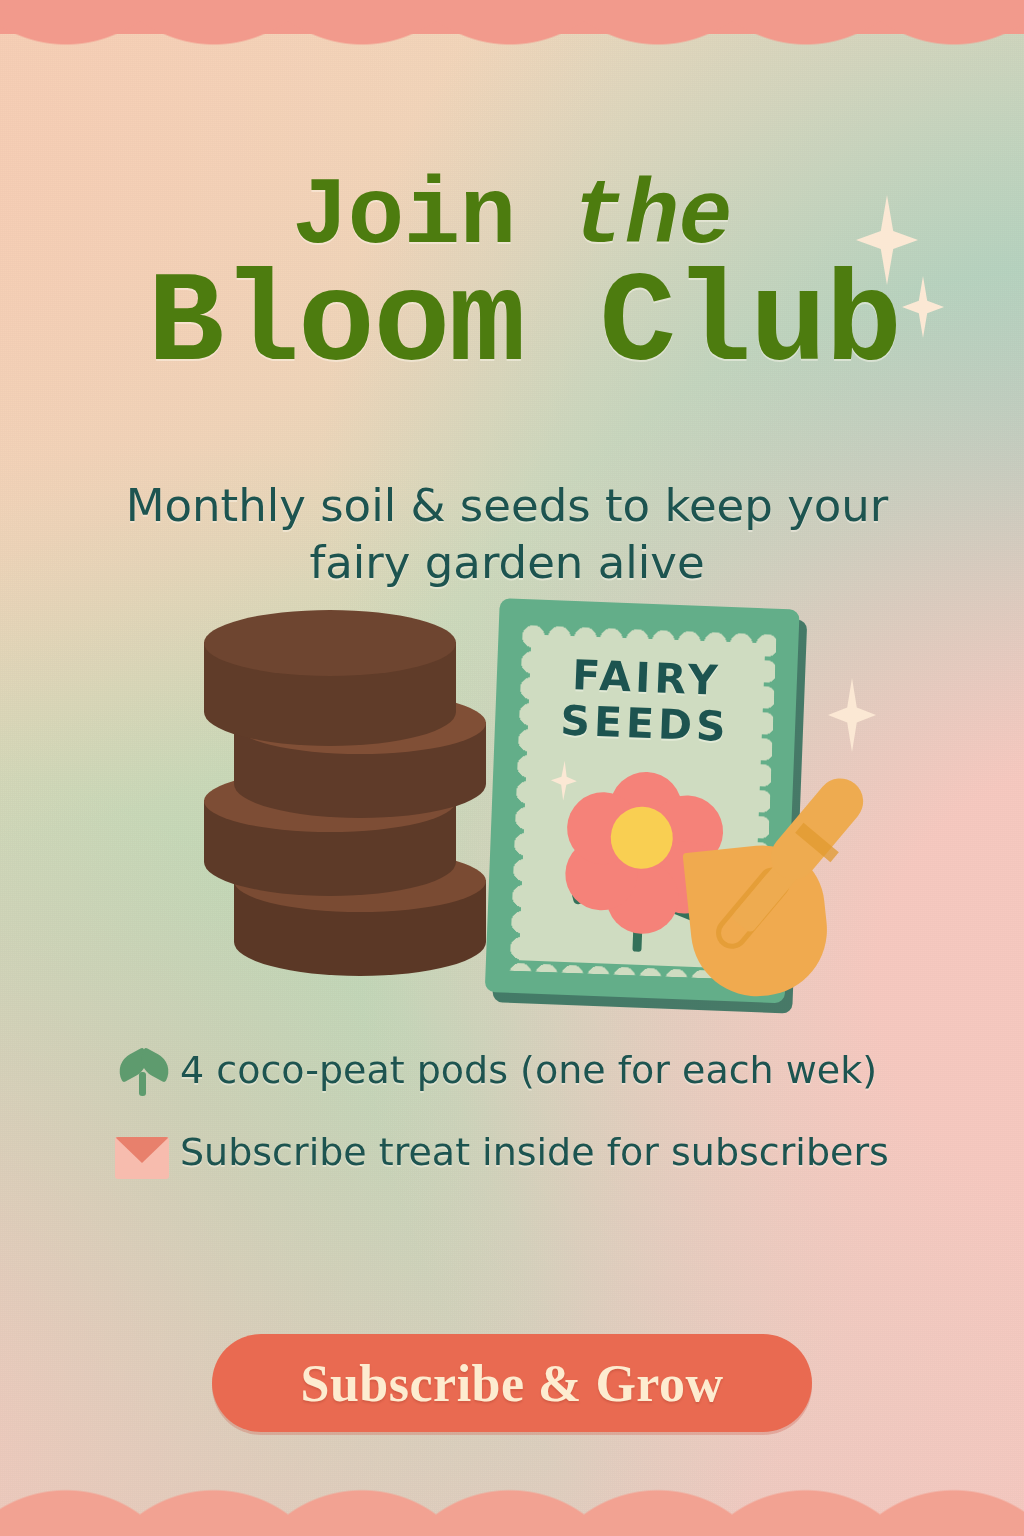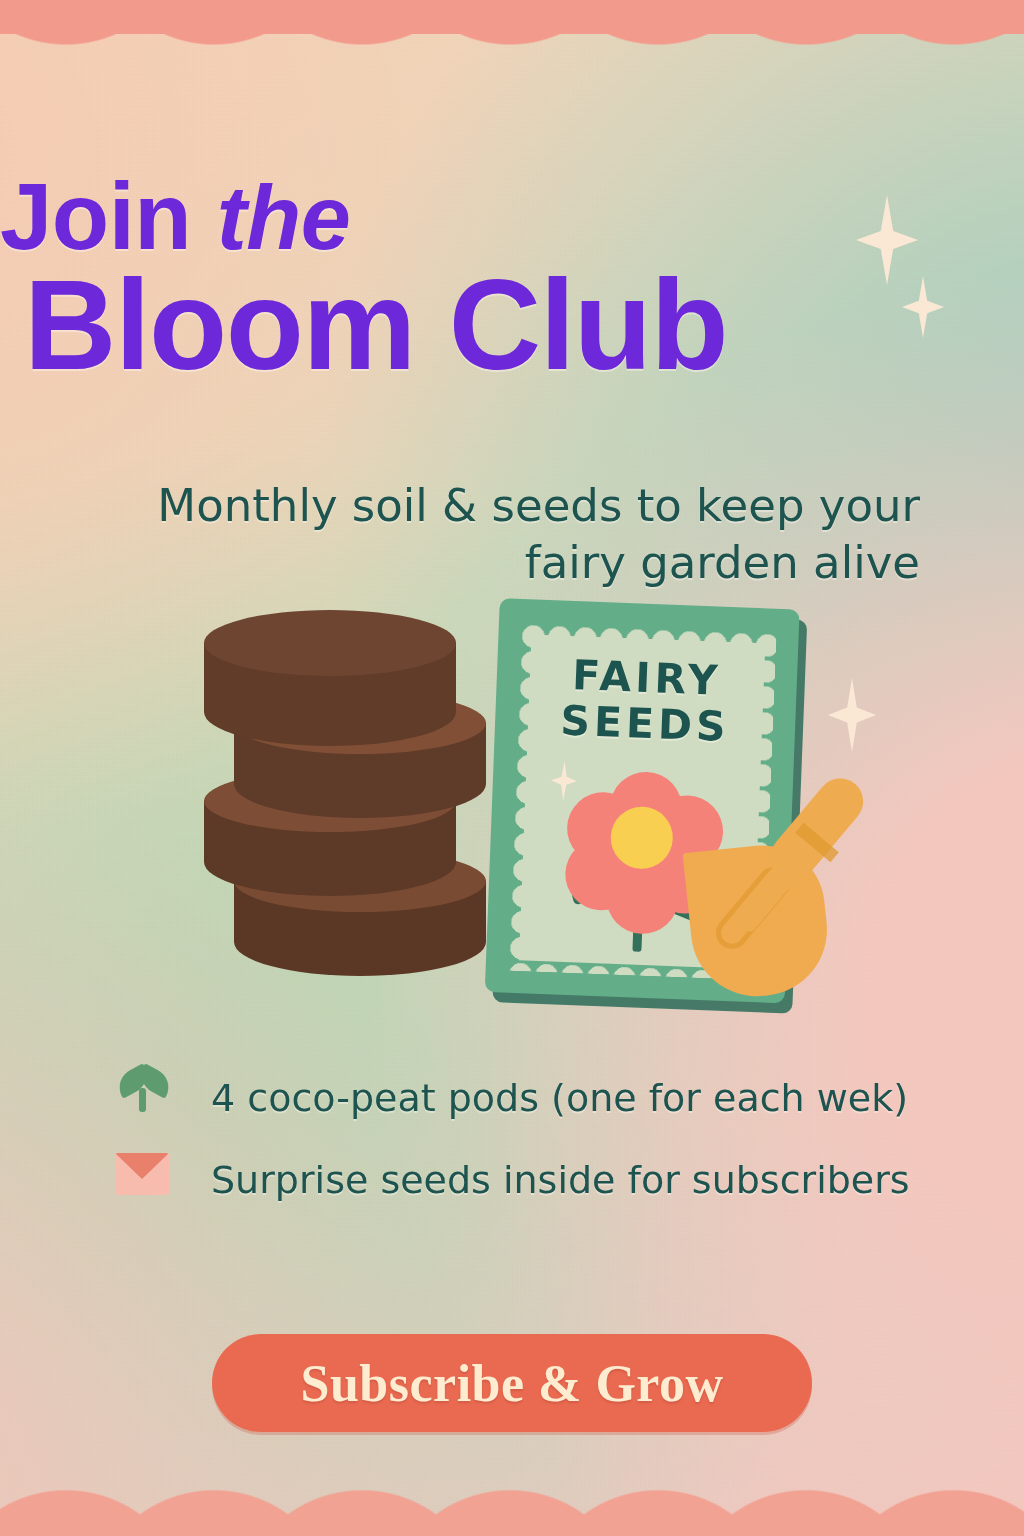--- a/index.html
+++ b/index.html
@@ -48,38 +48,38 @@
     background:#f2a292;
     -webkit-mask-image:radial-gradient(circle at 50% 100%, #000 68%, rgba(0,0,0,0) 69%);
     mask-image:radial-gradient(circle at 50% 100%, #000 68%, rgba(0,0,0,0) 69%);
     -webkit-mask-size:148px 168px;mask-size:148px 168px;
     -webkit-mask-repeat:repeat-x;mask-repeat:repeat-x;
     -webkit-mask-position:-2px 0;mask-position:-2px 0;
   }
 
   
   .headline{
-    position:absolute;left:0;top:150px;width:1024px;text-align:left;
-    color:#6d28d9;font-family:Liberation Sans, sans-serif;
+    position:absolute;left:0;top:150px;width:1024px;text-align:center;
+    color:#4d7c0f;font-family:Liberation Mono, monospace;
     text-shadow:0 2px 0 rgba(255,250,240,.42);
     z-index:6;
   }
   .headline .line1{
     display:block;font-size:94px;line-height:.98;font-weight:700;letter-spacing:-.5px;
   }
   .headline .line1 em{
     font-style:italic;font-weight:700;font-size:90px;
   }
   .headline .line2{
     display:block;font-size:128px;line-height:1.02;font-weight:700;letter-spacing:-1.5px;
     margin-top:-4px;
     margin-left:24px;
   }
   .subhead{
-    position:absolute;left:120px;top:432px;width:800px;text-align:right;
+    position:absolute;left:107px;top:432px;width:800px;text-align:center;
     color:#1d5450;font-size:45px;line-height:1.27;font-weight:400;
     font-family:"DejaVu Sans",sans-serif;
     text-shadow:0 2px 0 rgba(255,250,240,.40);
     z-index:6;
   }
 
   
   .spark{position:absolute;background:#fbe8d4;z-index:5;}
   .spark.s1{left:856px;top:195px;width:62px;height:90px;
     clip-path:polygon(50% 0%,60% 40%,100% 50%,60% 60%,50% 100%,40% 60%,0% 50%,40% 40%);}
@@ -138,21 +138,21 @@
     border:5px solid #e0992f;border-radius:12px 12px 16px 16px;transform:rotate(40deg);opacity:.7;}
 
   
   .pods{position:absolute;left:198px;top:20px;width:300px;height:382px;}
   .pod{position:absolute;}
   .pod .side{position:absolute;left:0;width:252px;border-radius:0 0 126px 126px / 0 0 34px 34px;}
   .pod .top{position:absolute;left:0;top:0;width:252px;height:62px;border-radius:50%;}
 
   
   .bullets{position:absolute;left:104px;top:1048px;width:860px;z-index:6;}
-  .bullet{display:flex;align-items:flex-end;height:72px;margin-bottom:10px;gap:31px;}
+  .bullet{display:flex;align-items:flex-start;height:72px;margin-bottom:10px;}
   .bullet .bicon{width:76px;flex:0 0 76px;display:flex;align-items:center;justify-content:center;position:relative;height:56px;}
   .bullet .btext{color:#1d5450;font-size:38px;font-family:"DejaVu Sans",sans-serif;font-weight:400;
     text-shadow:0 2px 0 rgba(255,250,240,.40);white-space:nowrap;}
 
   .ic-leafA{position:absolute;left:12px;top:6px;width:34px;height:22px;background:#5e9b6e;
     border-radius:30px 4px 30px 4px;transform:rotate(-28deg);}
   .ic-leafB{position:absolute;left:34px;top:6px;width:34px;height:22px;background:#5e9b6e;
     border-radius:4px 30px 4px 30px;transform:rotate(28deg);}
   .ic-stem{position:absolute;left:35px;top:24px;width:7px;height:24px;background:#5e9b6e;border-radius:3px;}
   .ic-spark{width:44px;height:60px;background:#fbe8d4;
@@ -268,21 +268,21 @@
           <div class="ic-stem"></div>
       </div>
       <div class="btext">4 coco-peat pods (one for each wek)</div>
     </div>
 
 
     <div class="bullet">
       <div class="bicon">
         <div class="ic-env"></div>
       </div>
-      <div class="btext">Surprise seeds inside for subscribers</div>
+      <div class="btext">Subscribe treat inside for subscribers</div>
     </div>
 
   </div>
 
   <div class="cta">
     <span>Subscribe &amp; Grow</span>
   </div>
 
 </div>
 

